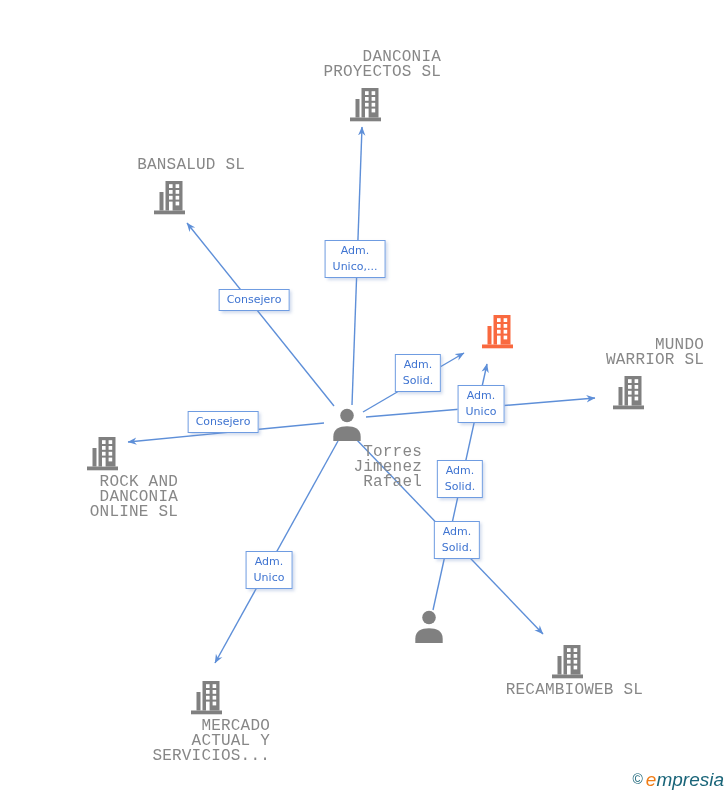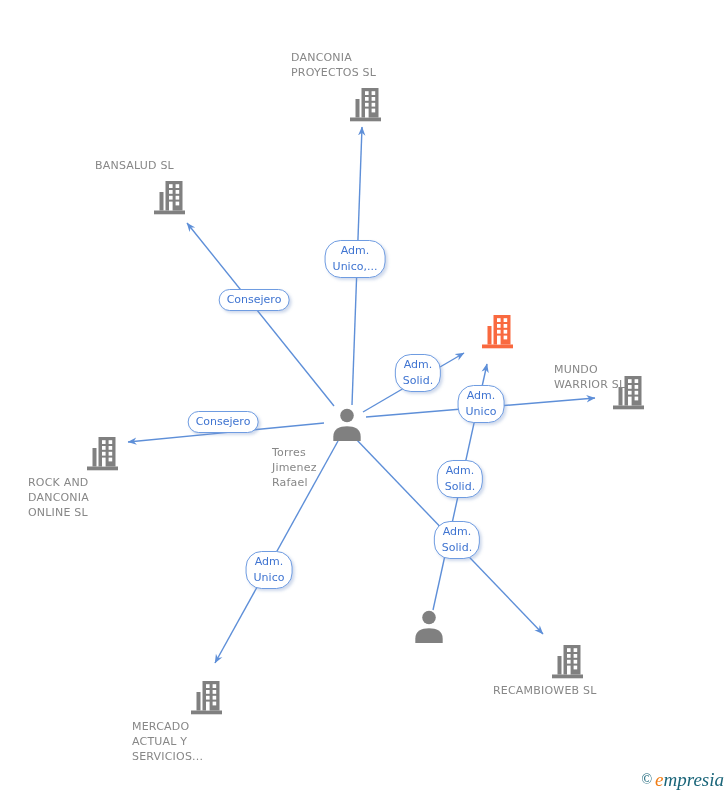--- a/index.html
+++ b/index.html
@@ -3,34 +3,34 @@
 <meta charset="utf-8">
 <style>
   html,body{margin:0;padding:0;background:#fff;}
   #canvas{
     position:relative;width:728px;height:795px;background:#ffffff;overflow:hidden;
     font-family:"DejaVu Sans","Liberation Sans",sans-serif;
   }
   .edge-layer{position:absolute;left:0;top:0;z-index:1;}
   .node-icon{position:absolute;z-index:3;}
   .node-label{
-    position:absolute;z-index:3;width:150px;text-align:left;
-    font-size:11px;line-height:15px;color:#878787;letter-spacing:.2px;
+    position:absolute;z-index:3;width:150px;text-align:right;
+    font-size:16px;line-height:15px;color:#878787;letter-spacing:.2px;font-family:Liberation Mono, monospace;
   }
   .node-label.highlight{font-weight:bold;color:#6a6a6a;}
   .edge-label{
     position:absolute;z-index:4;transform:translate(-50%,-50%);
-    background:#ffffff;border:1.5px solid #6f9ce1;border-radius:16px;
+    background:#ffffff;border:1.5px solid #6f9ce1;border-radius:0;
     padding:2px 7px;text-align:center;font-size:11px;line-height:16px;
     color:#3f74d1;white-space:nowrap;cursor:pointer;
     box-shadow:2px 2px 3px rgba(120,150,200,.35);
   }
   #brand-logo{
     position:absolute;right:4px;bottom:4px;z-index:5;
-    font-family:Liberation Serif, serif;font-style:italic;
+    font-family:Liberation Sans, sans-serif;font-style:italic;
     font-size:19px;line-height:22px;white-space:nowrap;
   }
   #brand-logo .copy{font-size:14px;font-style:normal;margin-right:3px;vertical-align:2px;}
 </style>
 </head>
 <body>
 
 <div id="canvas">
     <svg width="728" height="795" class="edge-layer">
       <defs>
@@ -118,21 +118,21 @@
           <rect x="16" y="5.2" width="3.6" height="3.8"></rect>
           <rect x="22.6" y="5.2" width="3.6" height="3.8"></rect>
           <rect x="16" y="11" width="3.6" height="3.8"></rect>
           <rect x="22.6" y="11" width="3.6" height="3.8"></rect>
           <rect x="16" y="16.8" width="3.6" height="3.8"></rect>
           <rect x="22.6" y="16.8" width="3.6" height="3.8"></rect>
           <rect x="16" y="22.6" width="3.6" height="8.9"></rect>
           <rect x="22.6" y="22.6" width="3.6" height="3.8"></rect>
         </g>
       </svg></div>
-    <div class="node-label" style="left: 554px; top: 338px; margin-top: 24px;">
+    <div class="node-label" style="left: 554px; top: 338px;">
       <div>MUNDO</div>
       <div>WARRIOR SL</div>
     </div>
     <div class="node-icon" style="left: 86px; top: 435px;"><svg viewBox="0 0 34 36" width="34" height="36">
         <g fill="#808080">
           <rect x="1" y="31.5" width="31" height="3.8"></rect>
           <rect x="6.5" y="13" width="4" height="18.5"></rect>
           <rect x="12.5" y="2" width="17" height="29.5"></rect>
         </g>
         <g fill="#fff">
@@ -161,21 +161,21 @@
           <rect x="16" y="5.2" width="3.6" height="3.8"></rect>
           <rect x="22.6" y="5.2" width="3.6" height="3.8"></rect>
           <rect x="16" y="11" width="3.6" height="3.8"></rect>
           <rect x="22.6" y="11" width="3.6" height="3.8"></rect>
           <rect x="16" y="16.8" width="3.6" height="3.8"></rect>
           <rect x="22.6" y="16.8" width="3.6" height="3.8"></rect>
           <rect x="16" y="22.6" width="3.6" height="8.9"></rect>
           <rect x="22.6" y="22.6" width="3.6" height="3.8"></rect>
         </g>
       </svg></div>
-    <div class="node-label" style="left: 132px; top: 719px;">
+    <div class="node-label" style="left: 120px; top: 719px;">
       <div>MERCADO</div>
       <div>ACTUAL Y</div>
       <div>SERVICIOS...</div>
     </div>
     <div class="node-icon" style="left: 551px; top: 643px;"><svg viewBox="0 0 34 36" width="34" height="36">
         <g fill="#808080">
           <rect x="1" y="31.5" width="31" height="3.8"></rect>
           <rect x="6.5" y="13" width="4" height="18.5"></rect>
           <rect x="12.5" y="2" width="17" height="29.5"></rect>
         </g>

